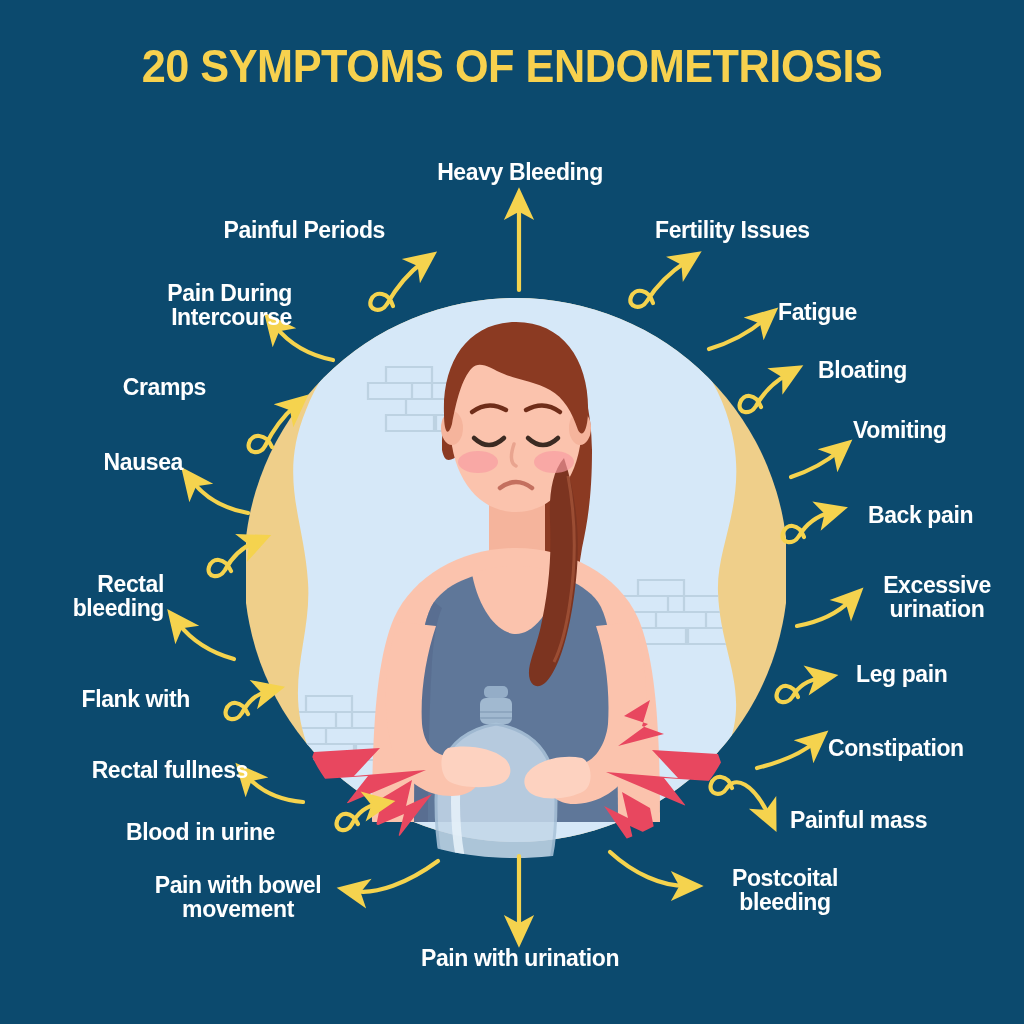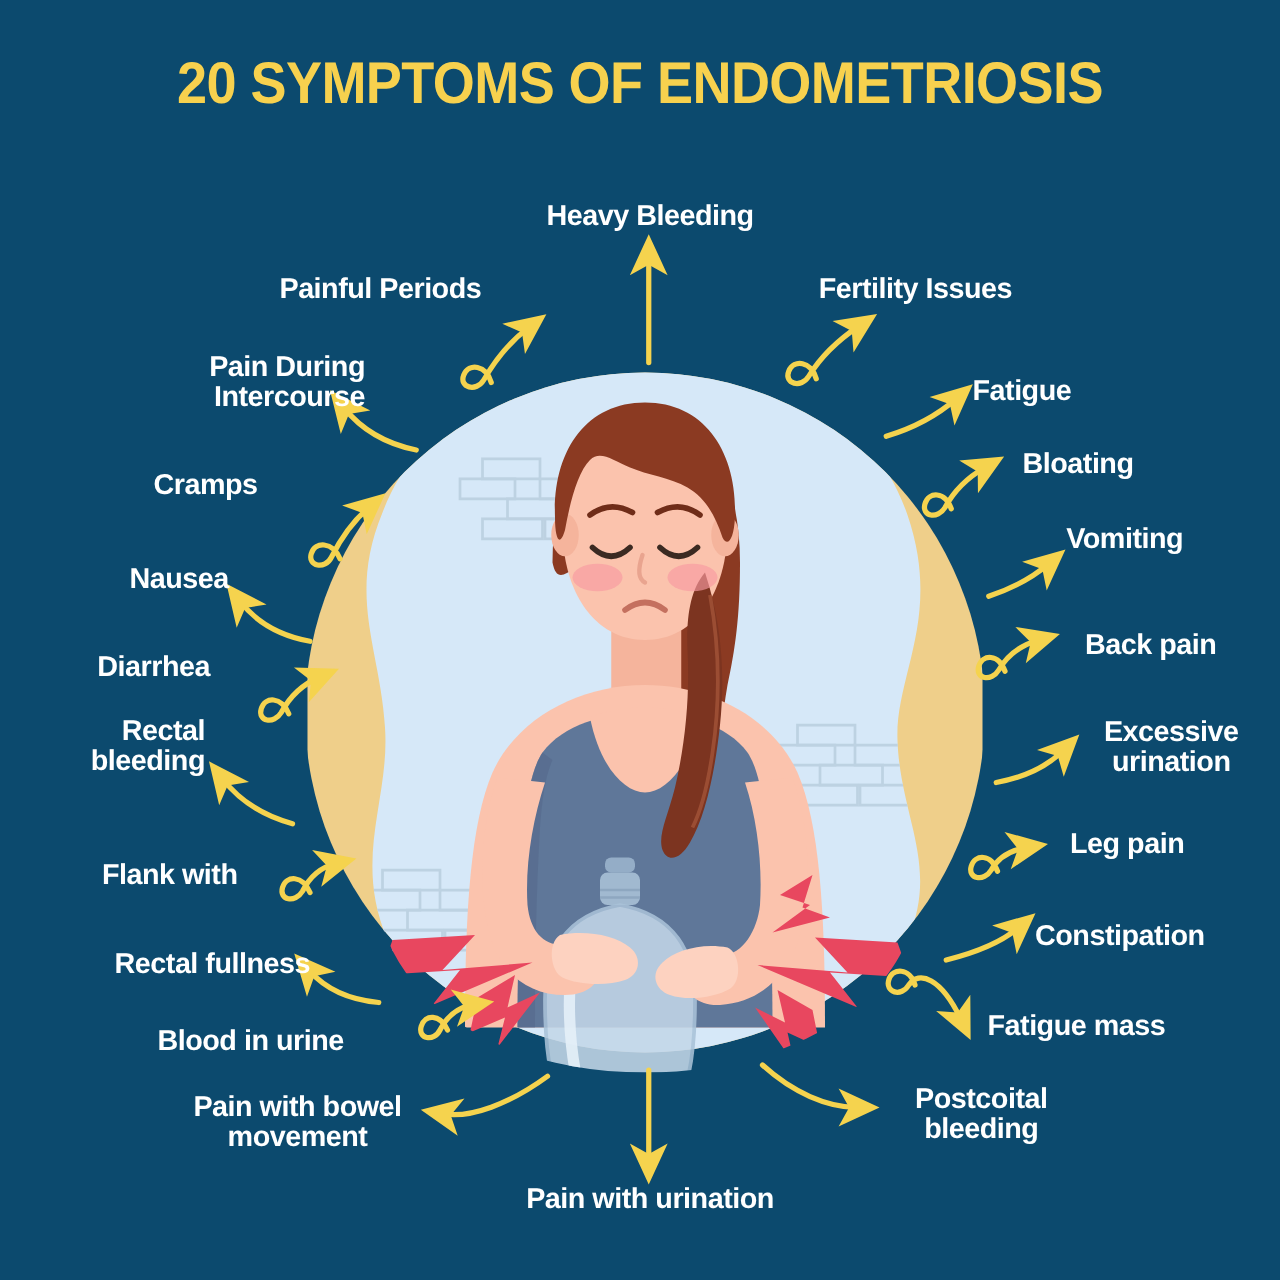--- a/index.html
+++ b/index.html
@@ -311,21 +311,20 @@
 
   <div class="label l" style="left:60px; top:218px; width:325px;">Painful Periods</div>
 
   <div class="label l" style="left:40px; top:281px; width:252px;">Pain During
 Intercourse</div>
 
   <div class="label l" style="left:20px; top:375px; width:186px;">Cramps</div>
 
   <div class="label l" style="left:20px; top:450px; width:163px;">Nausea</div>
 
-  <div class="label l" style="left:20px; top:521px; width:148px;">Diarrhea</div>
 
   <div class="label l" style="left:20px; top:572px; width:144px;">Rectal
 bleeding</div>
 
   <div class="label l" style="left:20px; top:687px; width:170px;">Flank with</div>
 
   <div class="label l" style="left:20px; top:758px; width:228px;">Rectal fullness</div>
 
   <div class="label l" style="left:35px; top:820px; width:240px;">Blood in urine</div>
 
@@ -342,20 +341,20 @@
 
   <div class="label r" style="left:868px; top:503px; width:156px;">Back pain</div>
 
   <div class="label c" style="left:850px; top:573px; width:174px;">Excessive
 urination</div>
 
   <div class="label r" style="left:856px; top:662px; width:160px;">Leg pain</div>
 
   <div class="label r" style="left:828px; top:736px; width:196px;">Constipation</div>
 
-  <div class="label r" style="left:790px; top:808px; width:230px;">Fatigue mass</div>
+  <div class="label r" style="left:790px; top:808px; width:230px;">Painful mass</div>
 
   <div class="label c" style="left:680px; top:866px; width:210px;">Postcoital
 bleeding</div>
 
   <div class="label c" style="left:330px; top:946px; width:380px;">Pain with urination</div>
 
 </div>
 
 </body></html>

